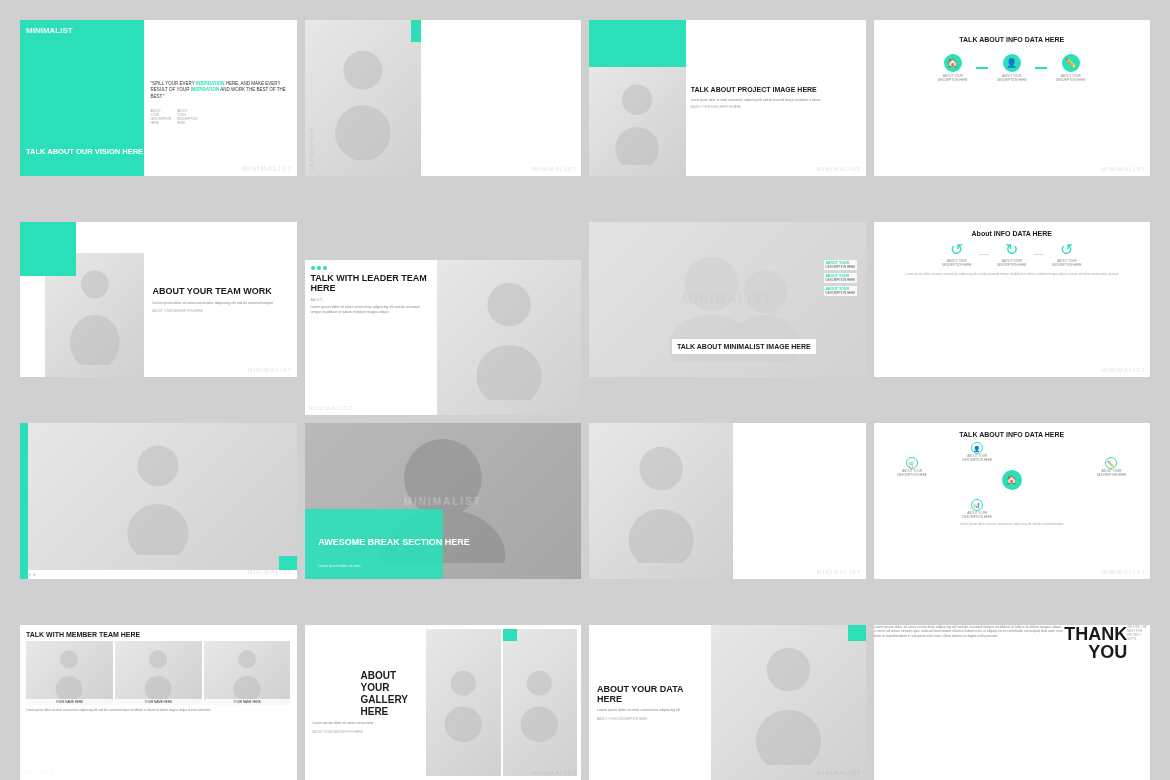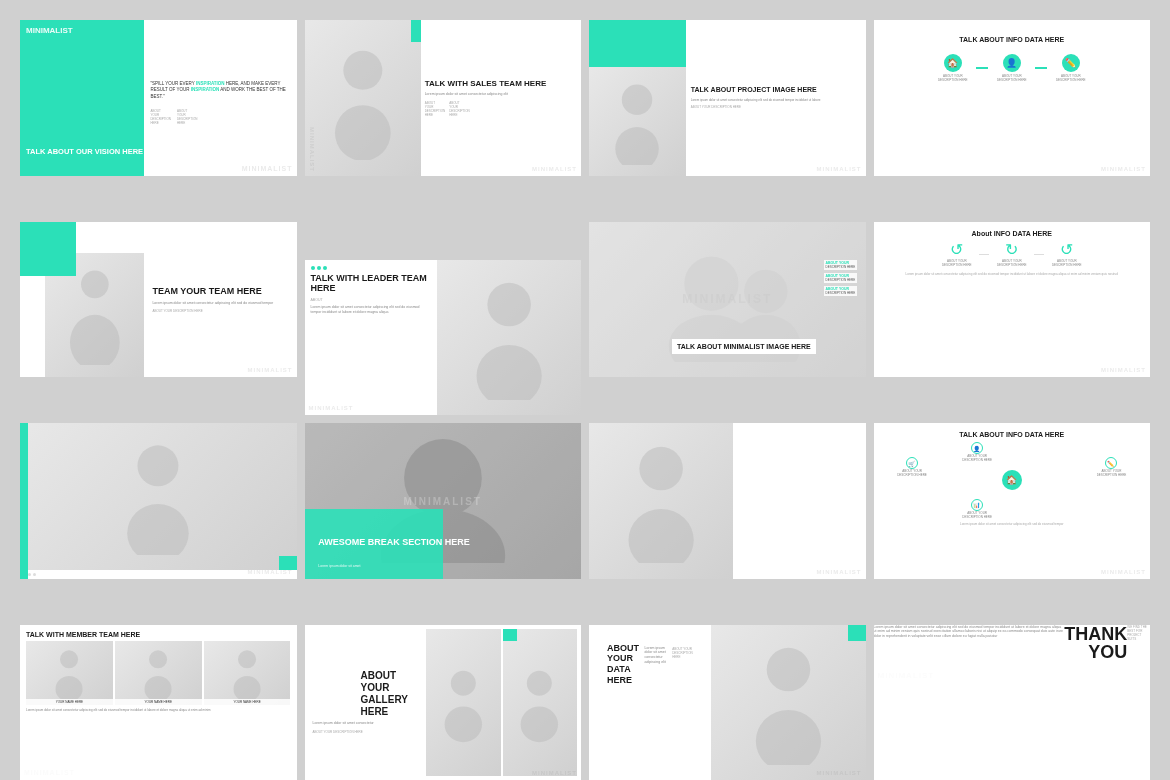--- a/index.html
+++ b/index.html
@@ -95,28 +95,20 @@
   <div class="slide s2" style="position:relative;">
     <div style="position:absolute; left:0; top:0; bottom:0; width:42%; background:#f0f0f0; overflow:hidden;">
       <div class="person-shape">
         <svg viewBox="0 0 100 160" fill="#bbb">
             <circle cx="50" cy="40" r="28"></circle>
             <ellipse cx="50" cy="130" rx="40" ry="40"></ellipse>
           </svg>
       </div>
       <div style="position:absolute; top:0; right:0; width:10px; height:22px; background:#2be0b8;"></div>
     </div>
-    <div style="position:absolute; left:42%; right:0; top:0; bottom:0; padding:6px 4px; display:flex; flex-direction:column; justify-content:center;">
-      <div style="font-size:8px; font-weight:900; color:#1a1a1a; line-height:1.2; margin-bottom:4px;">TALK WITH SALES TEAM HERE</div>
-      <div style="font-size:3.5px; color:#888; line-height:1.4;">Lorem ipsum dolor sit amet consectetur adipiscing elit</div>
-      <div style="display:flex; gap:4px; margin-top:4px;">
-        <div style="font-size:3px; color:#aaa;">ABOUT<br>YOUR<br>DESCRIPTION<br>HERE</div>
-        <div style="font-size:3px; color:#aaa;">ABOUT<br>YOUR<br>DESCRIPTION<br>HERE</div>
-      </div>
-    </div>
     <div class="watermark" style="bottom:4px; right:4px; font-size:6px;">MINIMALIST</div>
     <div class="watermark" style="bottom:4px; left:4px; font-size:6px; writing-mode:vertical-rl;">MINIMALIST</div>
   </div>
 
   <div class="slide s3">
     <div style="position:absolute; left:0; top:0; width:35%; height:100%; background:#f5f5f5;">
       <div style="height:30%; background:#2be0b8;"></div>
       <div style="height:70%; overflow:hidden;">
         <div class="person-shape" style="height:100%;">
           <svg viewBox="0 0 100 160" fill="#bbb">
@@ -161,21 +153,21 @@
       <div style="position:absolute; top:20%; left:20%; right:0; bottom:0; background:#e0e0e0; overflow:hidden;">
         <div class="person-shape">
           <svg viewBox="0 0 100 180" fill="#bbb">
               <circle cx="50" cy="35" r="25"></circle>
               <ellipse cx="50" cy="140" rx="45" ry="50"></ellipse>
             </svg>
         </div>
       </div>
     </div>
     <div style="flex:1; padding:8px; display:flex; flex-direction:column; justify-content:center;">
-      <div style="font-size:9px; font-weight:900; color:#1a1a1a; line-height:1.2;">TEAM YOUR TEAM HERE</div>
+      <div style="font-size:9px; font-weight:900; color:#1a1a1a; line-height:1.2;">ABOUT YOUR TEAM WORK</div>
       <div style="font-size:3.5px; color:#888; margin-top:4px; line-height:1.4;">Lorem ipsum dolor sit amet consectetur adipiscing elit sed do eiusmod tempor</div>
       <div style="font-size:3px; color:#aaa; margin-top:3px;">ABOUT YOUR DESCRIPTION HERE</div>
     </div>
     <div class="watermark" style="bottom:4px; right:4px; font-size:6px;">MINIMALIST</div>
   </div>
 
   <div class="slide" style="position:relative; display:flex;margin-top:38px;">
     <div style="width:48%; padding:6px; display:flex; flex-direction:column;">
       <div style="display:flex; gap:2px; margin-bottom:3px;">
         <div style="width:4px; height:4px; border-radius:50%; background:#2be0b8;"></div>
@@ -374,21 +366,21 @@
               <circle cx="50" cy="38" r="28"></circle>
               <ellipse cx="50" cy="130" rx="42" ry="40"></ellipse>
             </svg>
         </div>
       </div>
     </div>
     <div class="watermark" style="bottom:4px; right:4px; font-size:6px;">MINIMALIST</div>
   </div>
 
   <div class="slide" style="position:relative; display:flex;">
-    <div style="width:44%; padding:18px; display:flex; flex-direction:row; justify-content:center;">
+    <div style="width:44%; padding:8px; display:flex; flex-direction:column; justify-content:center;">
       <div style="font-size:9px; font-weight:900; color:#1a1a1a; line-height:1.2;">ABOUT YOUR DATA HERE</div>
       <div style="font-size:3.5px; color:#888; margin-top:3px; line-height:1.4;">Lorem ipsum dolor sit amet consectetur adipiscing elit</div>
       <div style="font-size:3px; color:#aaa; margin-top:4px;">ABOUT YOUR DESCRIPTION HERE</div>
     </div>
     <div style="flex:1; position:relative;">
       <div style="position:absolute; inset:0; background:#e0e0e0; overflow:hidden;">
         <div class="person-shape" style="height:100%;">
           <svg viewBox="0 0 100 160" fill="#bbb">
               <circle cx="50" cy="38" r="28"></circle>
               <ellipse cx="50" cy="130" rx="42" ry="40"></ellipse>

